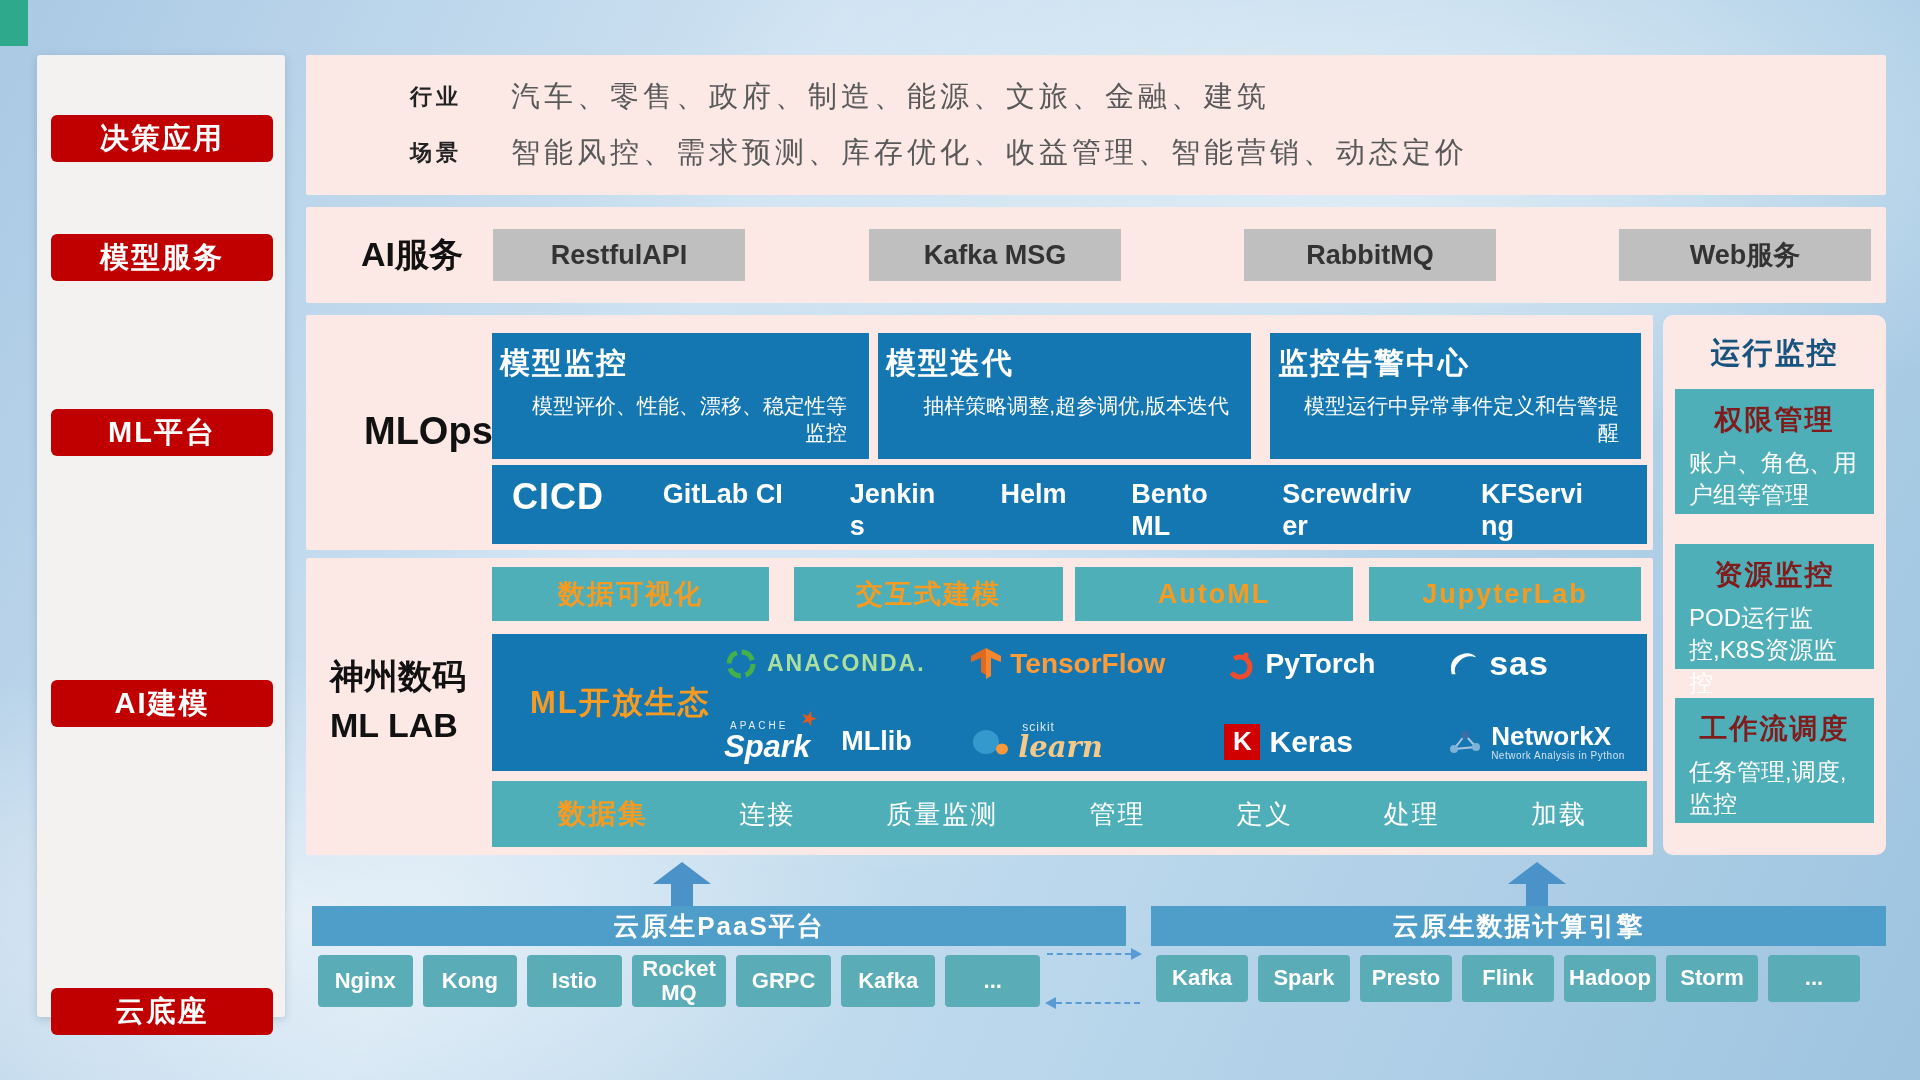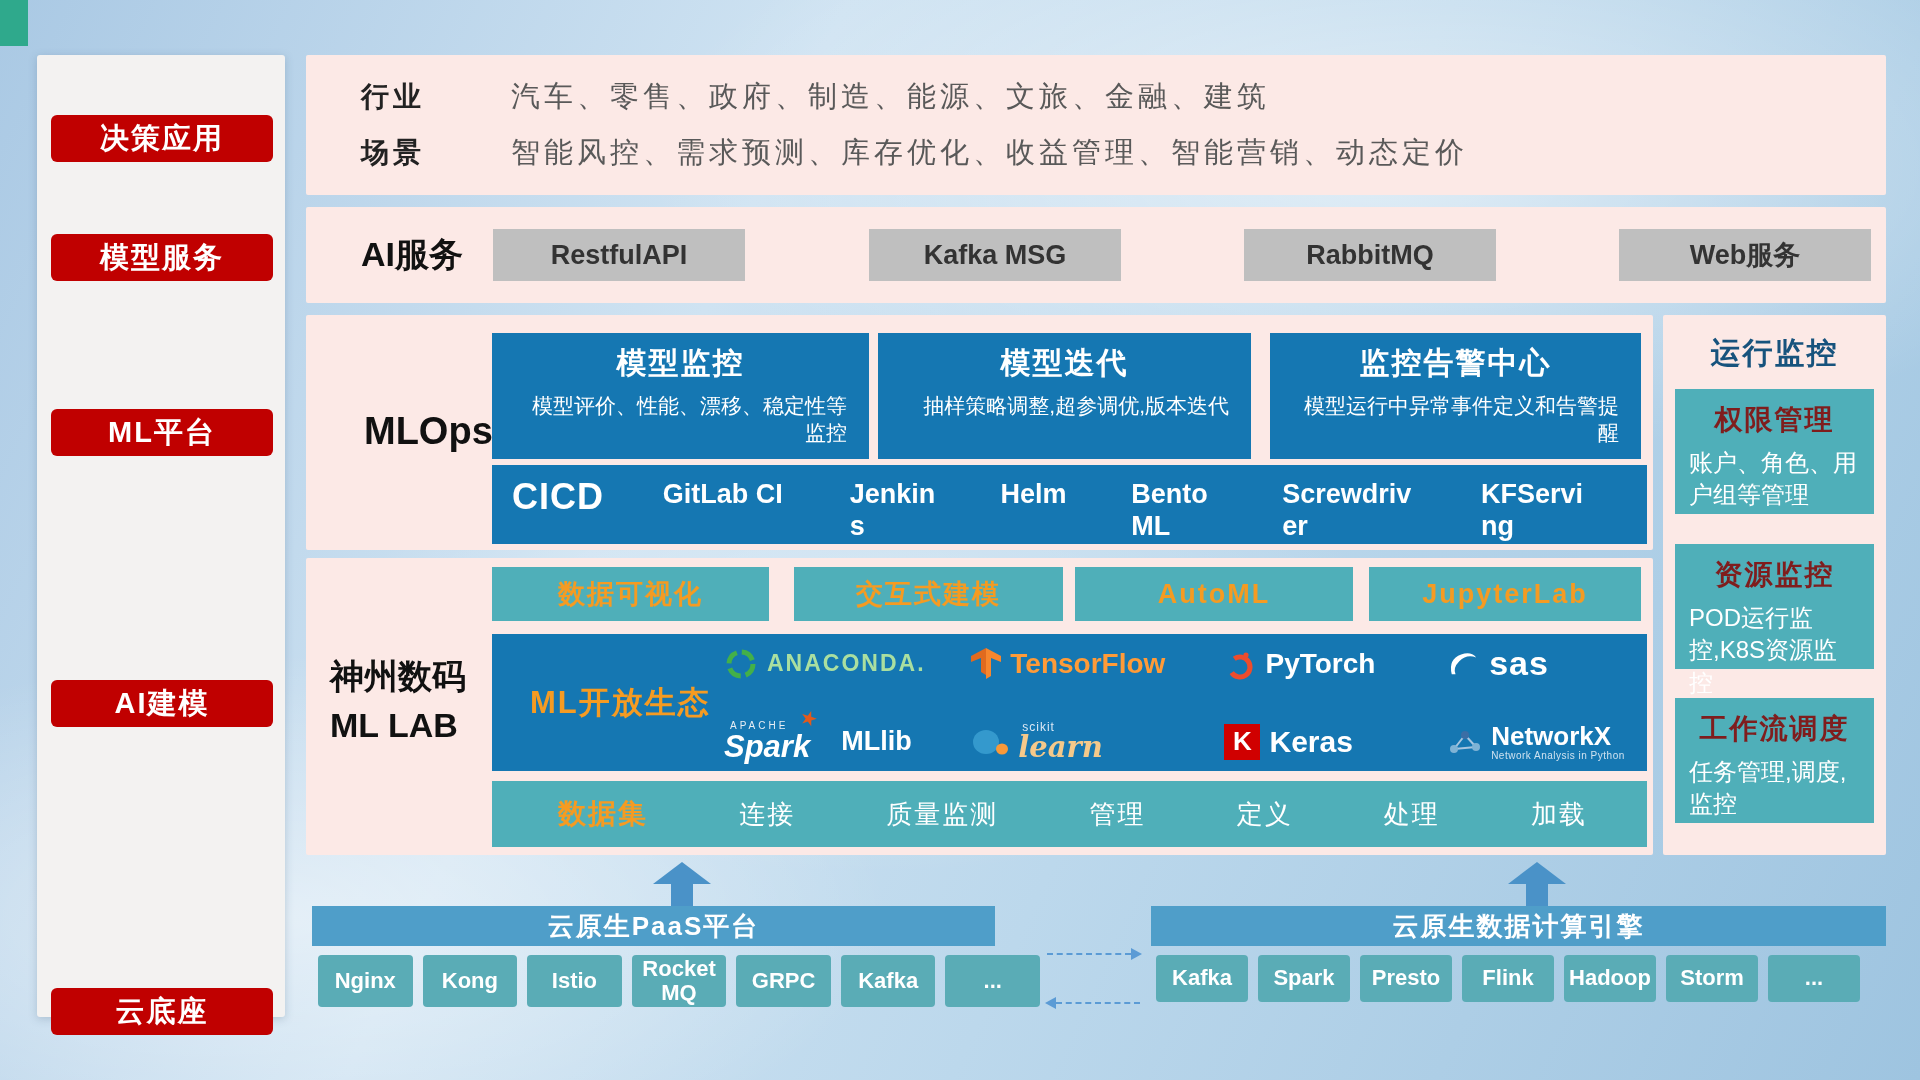--- a/index.html
+++ b/index.html
@@ -15,41 +15,41 @@
   .corner{position:absolute;left:0;top:0;width:28px;height:46px;background:#2fa98c;}
   
   .sidebar{position:absolute;left:37px;top:55px;width:248px;height:962px;background:#f3f2f1;border-radius:3px;box-shadow:0 2px 8px rgba(60,90,120,.25);}
   .redbtn{position:absolute;left:51px;width:222px;height:47px;background:var(--red,#c00000);color:#fff;
     font-size:29px;font-weight:bold;display:flex;align-items:center;justify-content:center;border-radius:6px;letter-spacing:2px;}
   .rb0{top:115px}.rb1{top:234px}.rb2{top:409px}.rb3{top:680px}.rb4{top:988px}
   
   .panel{position:absolute;background:var(--pink,#fce9e6);border-radius:2px;}
   .p-industry{left:306px;top:55px;width:1580px;height:140px;display:flex;flex-direction:column;justify-content:center;gap:16px;}
   .irow{display:flex;align-items:center;padding-left:55px;}
-  .ilabel{width:150px;font-size:28px;font-weight:bold;color:#222;letter-spacing:4px;}
+  .ilabel{width:150px;font-size:22px;font-weight:bold;color:#222;letter-spacing:4px;text-align:center;}
   .ivalue{font-size:29px;color:#595959;letter-spacing:4px;}
   .p-ai{left:306px;top:207px;width:1580px;height:96px;}
   .ai-label{position:absolute;left:55px;top:50%;transform:translateY(-50%);font-size:34px;font-weight:bold;color:#111;}
   .ai-btn{position:absolute;top:22px;height:52px;width:252px;background:var(--graybtn,#bfbfbf);color:#333;
     font-size:27px;font-weight:bold;display:flex;align-items:center;justify-content:center;}
   .ab0{left:187px}.ab1{left:563px}.ab2{left:938px}.ab3{left:1313px}
   
   .p-mlops{left:306px;top:315px;width:1347px;height:235px;}
   .mlops-label{position:absolute;left:58px;top:95px;font-size:38px;font-weight:bold;color:#111;}
   .bcard{position:absolute;top:18px;height:126px;background:var(--blue,#1577b2);}
   .bc0{left:186px;width:377px}.bc1{left:572px;width:373px}.bc2{left:964px;width:371px}
-  .bcard-title{margin-top:10px;text-align:center;color:#fff;font-size:30px;font-weight:bold;letter-spacing:2px;}
+  .bcard-title{margin-top:10px;text-align:left;color:#fff;font-size:30px;font-weight:bold;letter-spacing:2px;margin-left:8px;}
   .bcard-desc{margin:8px 22px 0 22px;color:#fff;font-size:21px;line-height:1.3;text-align:right;}
   .cicd-bar{position:absolute;left:186px;top:150px;width:1155px;height:79px;background:var(--blue,#1577b2);
     display:flex;align-items:flex-start;justify-content:space-between;padding:13px 48px 0 20px;box-sizing:border-box;color:#fff;}
   .cicd-title{font-size:36px;font-weight:bold;margin-top:-2px;letter-spacing:1px;}
   .cicd-item{font-size:27px;word-break:break-all;line-height:1.2;font-weight:600;}
   .ci0{min-width:128px}.ci1{width:92px}.ci2{width:72px}.ci3{width:92px}.ci4{width:140px}.ci5{width:118px}
   
-  .p-monitor{left:1663px;top:315px;width:223px;height:540px;}
+  .p-monitor{left:1663px;top:315px;width:223px;height:540px;border-radius:10px;}
   .mon-title{position:absolute;top:18px;width:100%;text-align:center;font-size:30px;font-weight:bold;color:var(--montitle,#17537d);letter-spacing:2px;}
   .mon-card{position:absolute;left:12px;width:199px;height:125px;background:var(--teal,#4fafb9);}
   .mc0{top:74px}.mc1{top:229px}.mc2{top:383px}
   .mon-card-title{margin-top:12px;text-align:center;color:#7f1d1d;font-size:28px;font-weight:bold;letter-spacing:2px;}
   .mon-card-desc{margin:8px 14px 0 14px;color:#fff;font-size:24px;line-height:1.35;}
   
   .p-mllab{left:306px;top:558px;width:1347px;height:297px;}
   .mllab-label{position:absolute;left:24px;top:94px;font-size:34px;font-weight:bold;color:#111;line-height:1.45;}
   .tealbtn{position:absolute;top:9px;height:54px;background:var(--teal,#4fafb9);color:var(--orange,#f59b22);
     font-size:27px;font-weight:bold;display:flex;align-items:center;justify-content:center;letter-spacing:2px;}
@@ -78,21 +78,21 @@
   .dataset-bar{position:absolute;left:186px;top:223px;width:1155px;height:66px;background:var(--teal,#4fafb9);
     display:flex;align-items:center;justify-content:space-between;padding:0 60px 0 66px;box-sizing:border-box;}
   .ds-title{color:var(--orange,#f59b22);font-size:28px;font-weight:bold;letter-spacing:2px;}
   .ds-item{color:#fff;font-size:26px;letter-spacing:2px;}
   
   .uparrow{position:absolute;width:0;height:0;border-left:29px solid transparent;border-right:29px solid transparent;border-bottom:22px solid var(--arrow,#4a92c8);}
   .uparrow::after{content:'';position:absolute;left:-11px;top:22px;width:22px;height:23px;background:var(--arrow,#4a92c8);}
   .ua0{left:653px;top:862px}.ua1{left:1508px;top:862px}
   .cloudbar{position:absolute;top:906px;height:40px;background:var(--barblue,#4f9ec9);color:#fff;
     font-size:26px;font-weight:bold;display:flex;align-items:center;justify-content:center;letter-spacing:2px;}
-  .cb-paas{left:312px;width:683px}.cb-engine{left:1151px;width:735px}
+  .cb-paas{left:312px;width:814px}.cb-engine{left:1151px;width:735px}
   .chip-row{position:absolute;top:955px;display:flex;gap:10px;}
   .cr-paas{left:318px;width:722px;height:52px;}
   .cr-engine{left:1156px;width:704px;height:47px;}
   .chip{flex:1;background:#5aacb6;color:#fff;font-size:22px;font-weight:bold;display:flex;align-items:center;justify-content:center;
     border-radius:4px;text-align:center;word-break:break-all;line-height:1.1;padding:0 2px;box-sizing:border-box;}
   .dash{position:absolute;border-top:2px dashed #5b9bd5;width:84px;}
   .d0{left:1047px;top:953px}.d1{left:1056px;top:1002px}
   .d0::after{content:'';position:absolute;right:-11px;top:-7px;border-left:11px solid #5b9bd5;border-top:6px solid transparent;border-bottom:6px solid transparent;}
   .d1::before{content:'';position:absolute;left:-11px;top:-7px;border-right:11px solid #5b9bd5;border-top:6px solid transparent;border-bottom:6px solid transparent;}
 </style>

